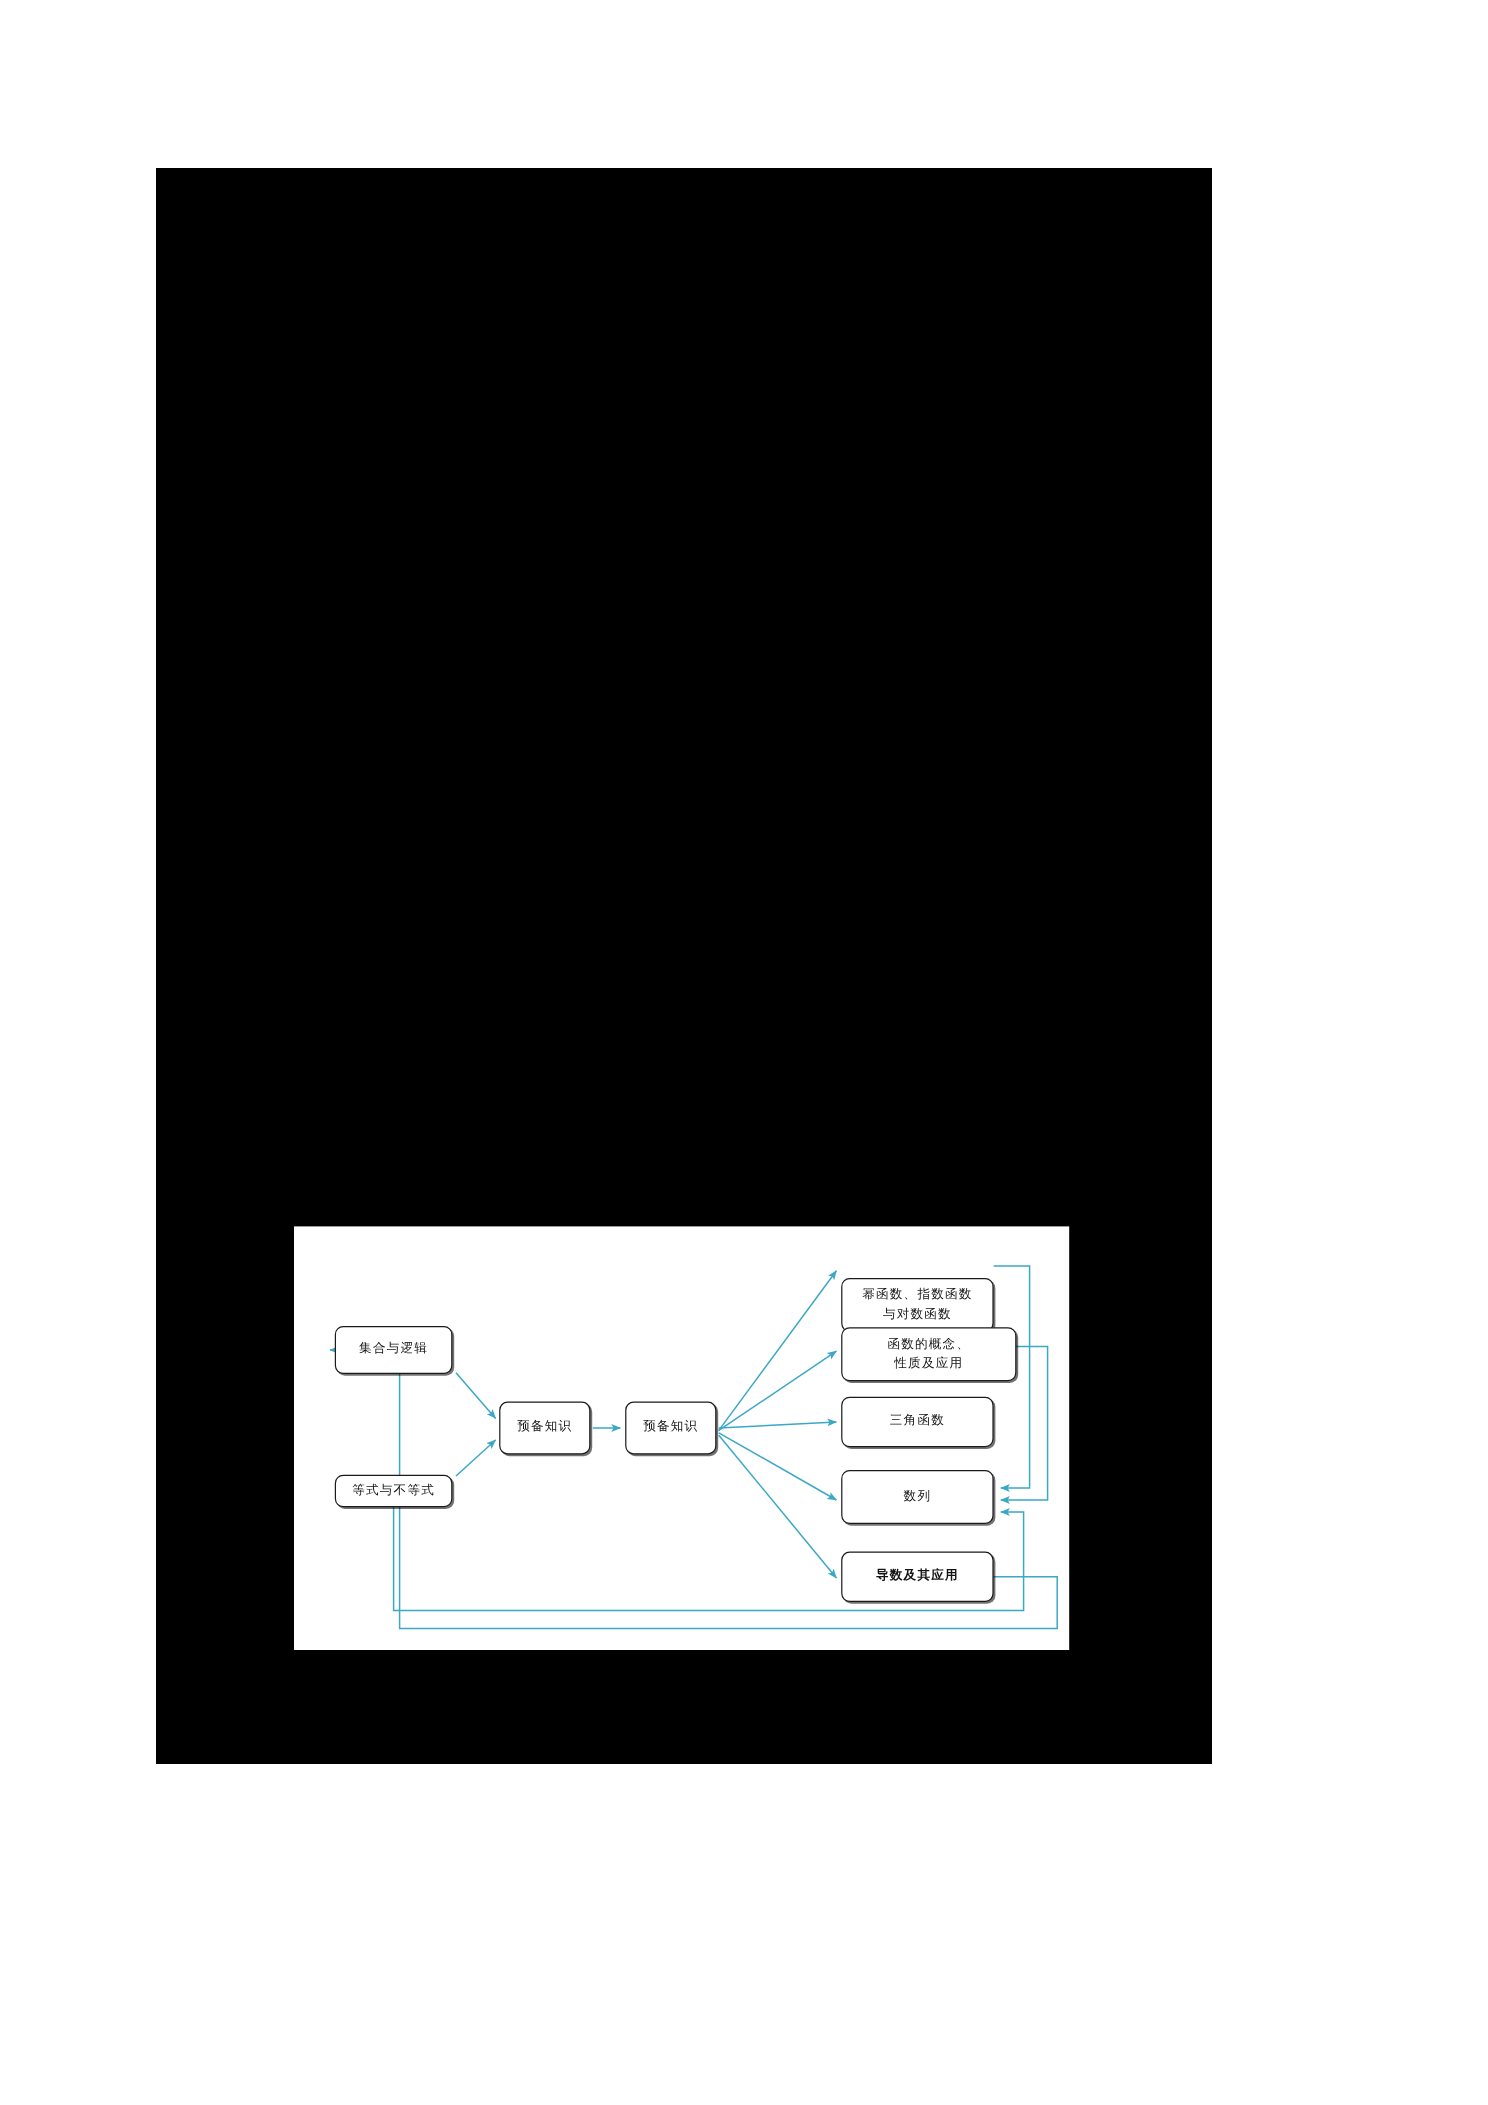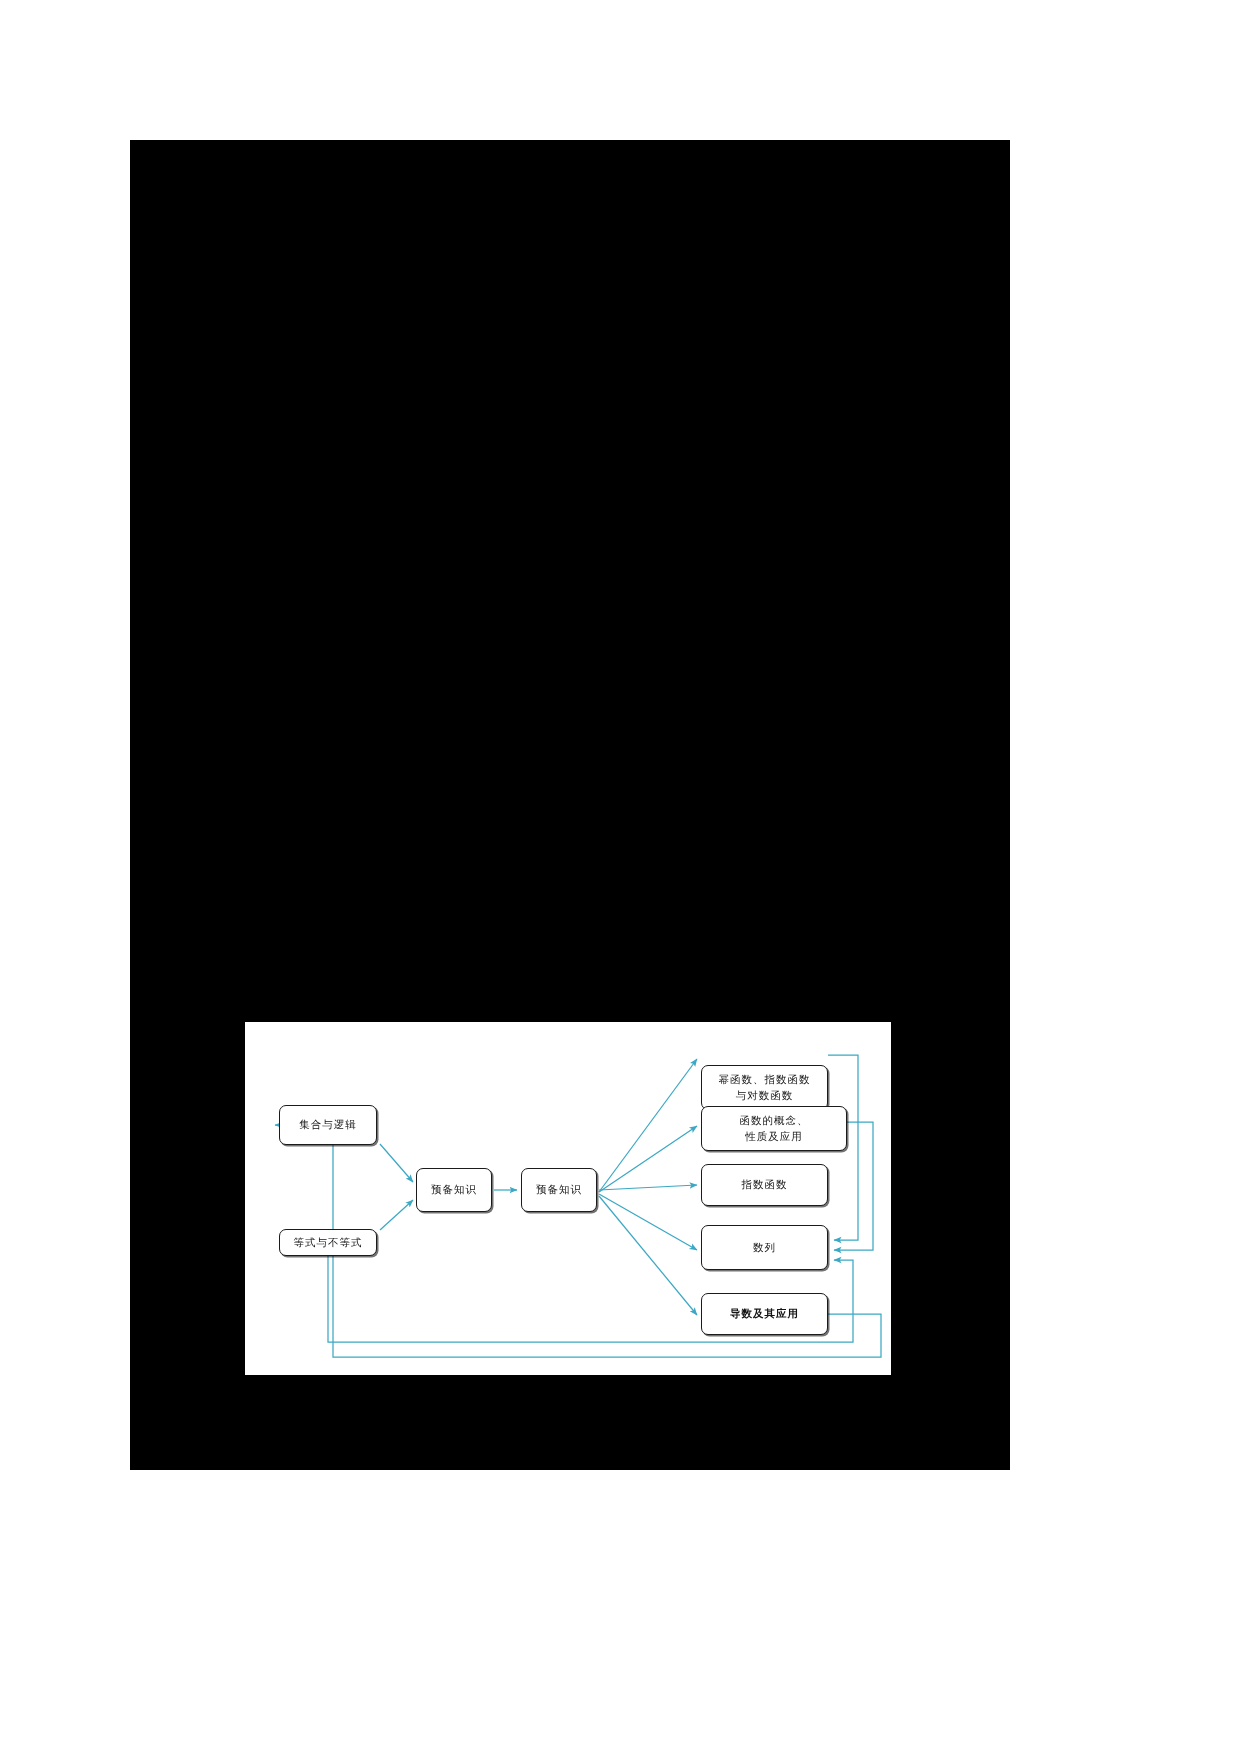--- a/index.html
+++ b/index.html
@@ -120,21 +120,21 @@
     <span class="lbl">幂函数、指数函数
 与对数函数</span>
   </div>
 
   <div class="node" id="node-concept">
     <span class="lbl">函数的概念、
 性质及应用</span>
   </div>
 
   <div class="node" id="node-trig">
-    <span class="lbl">指数函数</span>
+    <span class="lbl">三角函数</span>
   </div>
 
   <div class="node" id="node-sequence">
     <span class="lbl">数列</span>
   </div>
 
   <div class="node" id="node-derivative">
     <span class="lbl">导数及其应用</span>
   </div>
 

